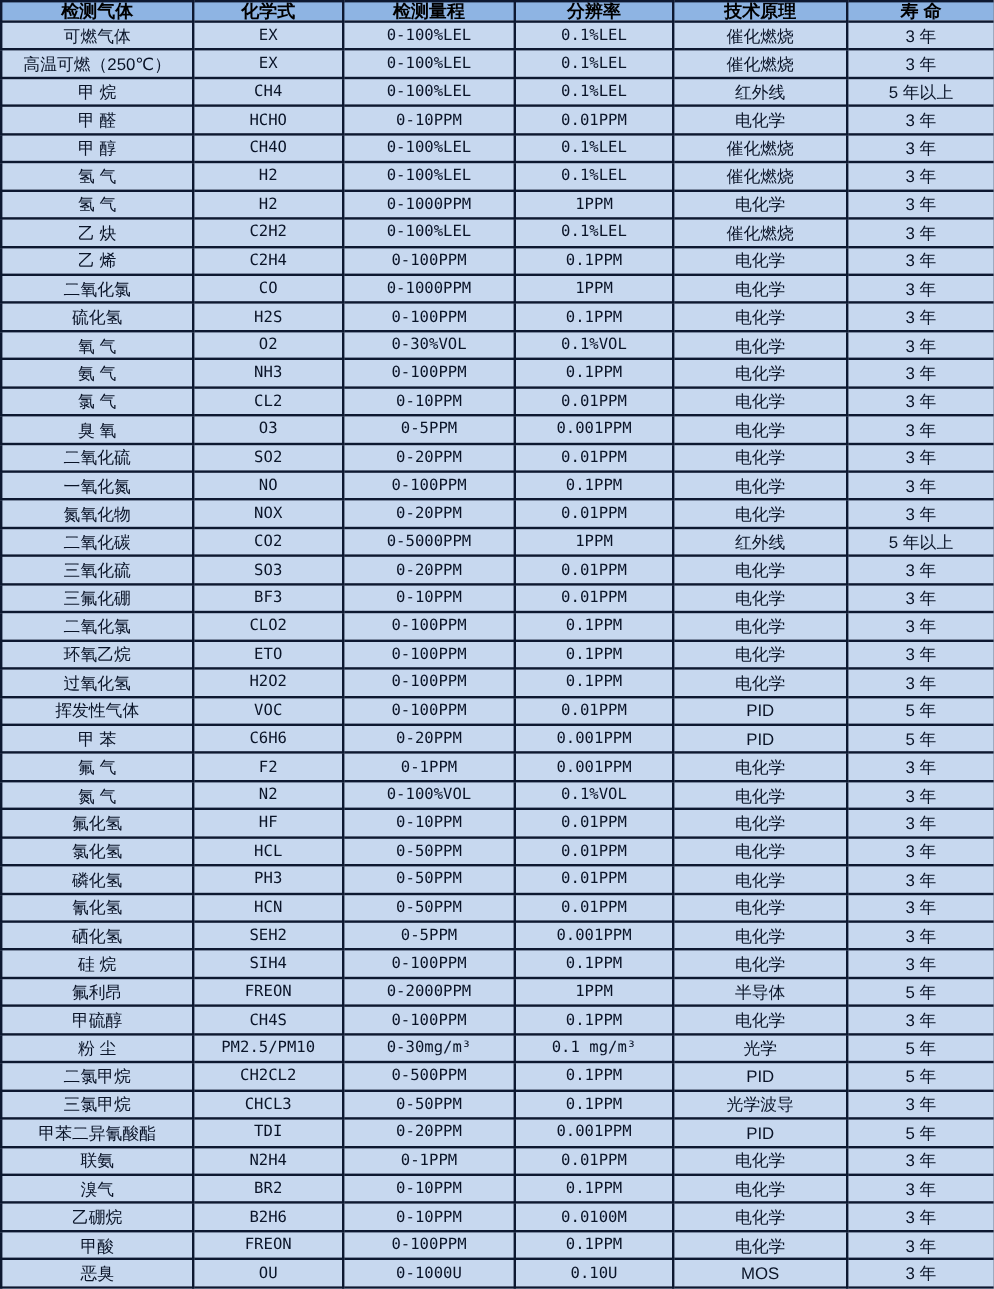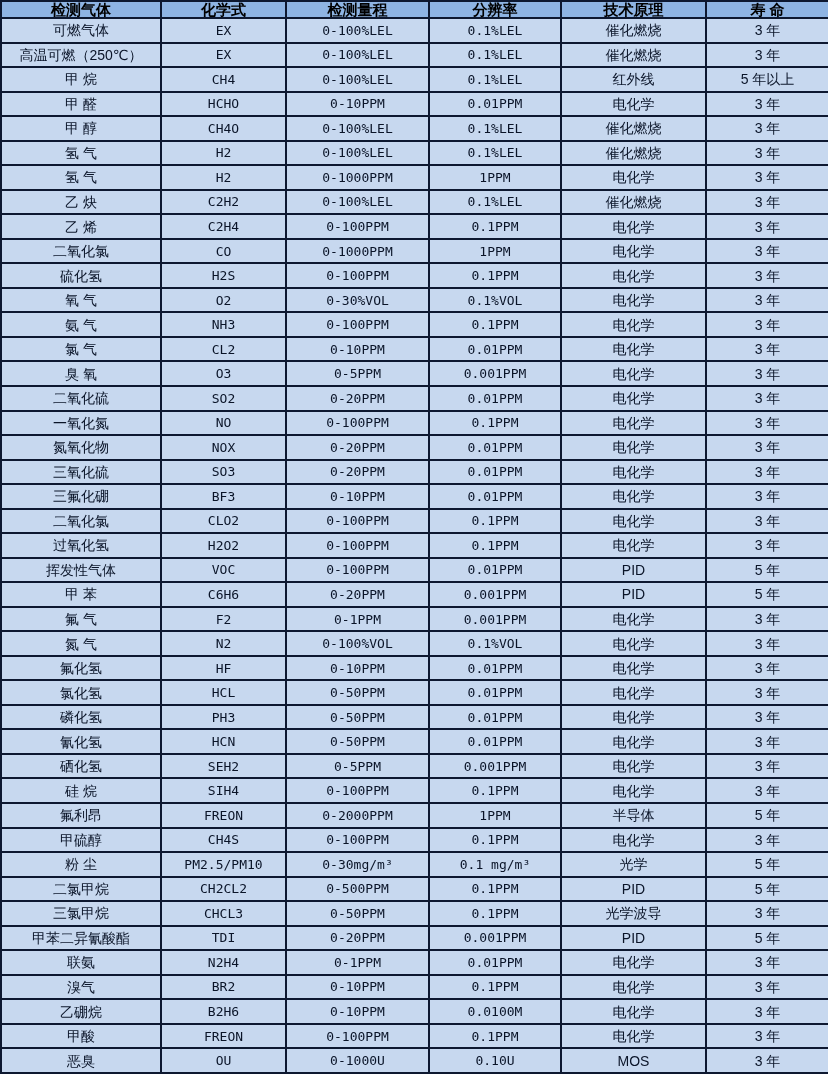--- a/index.html
+++ b/index.html
@@ -213,38 +213,54 @@
       </tr>
       <tr>
         <td>氮氧化物</td>
         <td class="mono">NOX</td>
         <td class="mono">0-20PPM</td>
         <td class="mono">0.01PPM</td>
         <td>电化学</td>
         <td>3 年</td>
       </tr>
       <tr>
+        <td>二氧化碳</td>
+        <td class="mono">CO2</td>
+        <td class="mono">0-5000PPM</td>
+        <td class="mono">1PPM</td>
+        <td>红外线</td>
+        <td>5 年以上</td>
+      </tr>
+      <tr>
         <td>三氧化硫</td>
         <td class="mono">SO3</td>
         <td class="mono">0-20PPM</td>
         <td class="mono">0.01PPM</td>
         <td>电化学</td>
         <td>3 年</td>
       </tr>
       <tr>
         <td>三氟化硼</td>
         <td class="mono">BF3</td>
         <td class="mono">0-10PPM</td>
         <td class="mono">0.01PPM</td>
         <td>电化学</td>
         <td>3 年</td>
       </tr>
       <tr>
         <td>二氧化氯</td>
         <td class="mono">CLO2</td>
+        <td class="mono">0-100PPM</td>
+        <td class="mono">0.1PPM</td>
+        <td>电化学</td>
+        <td>3 年</td>
+      </tr>
+      <tr>
+        <td>环氧乙烷</td>
+        <td class="mono">ETO</td>
         <td class="mono">0-100PPM</td>
         <td class="mono">0.1PPM</td>
         <td>电化学</td>
         <td>3 年</td>
       </tr>
       <tr>
         <td>过氧化氢</td>
         <td class="mono">H2O2</td>
         <td class="mono">0-100PPM</td>
         <td class="mono">0.1PPM</td>

